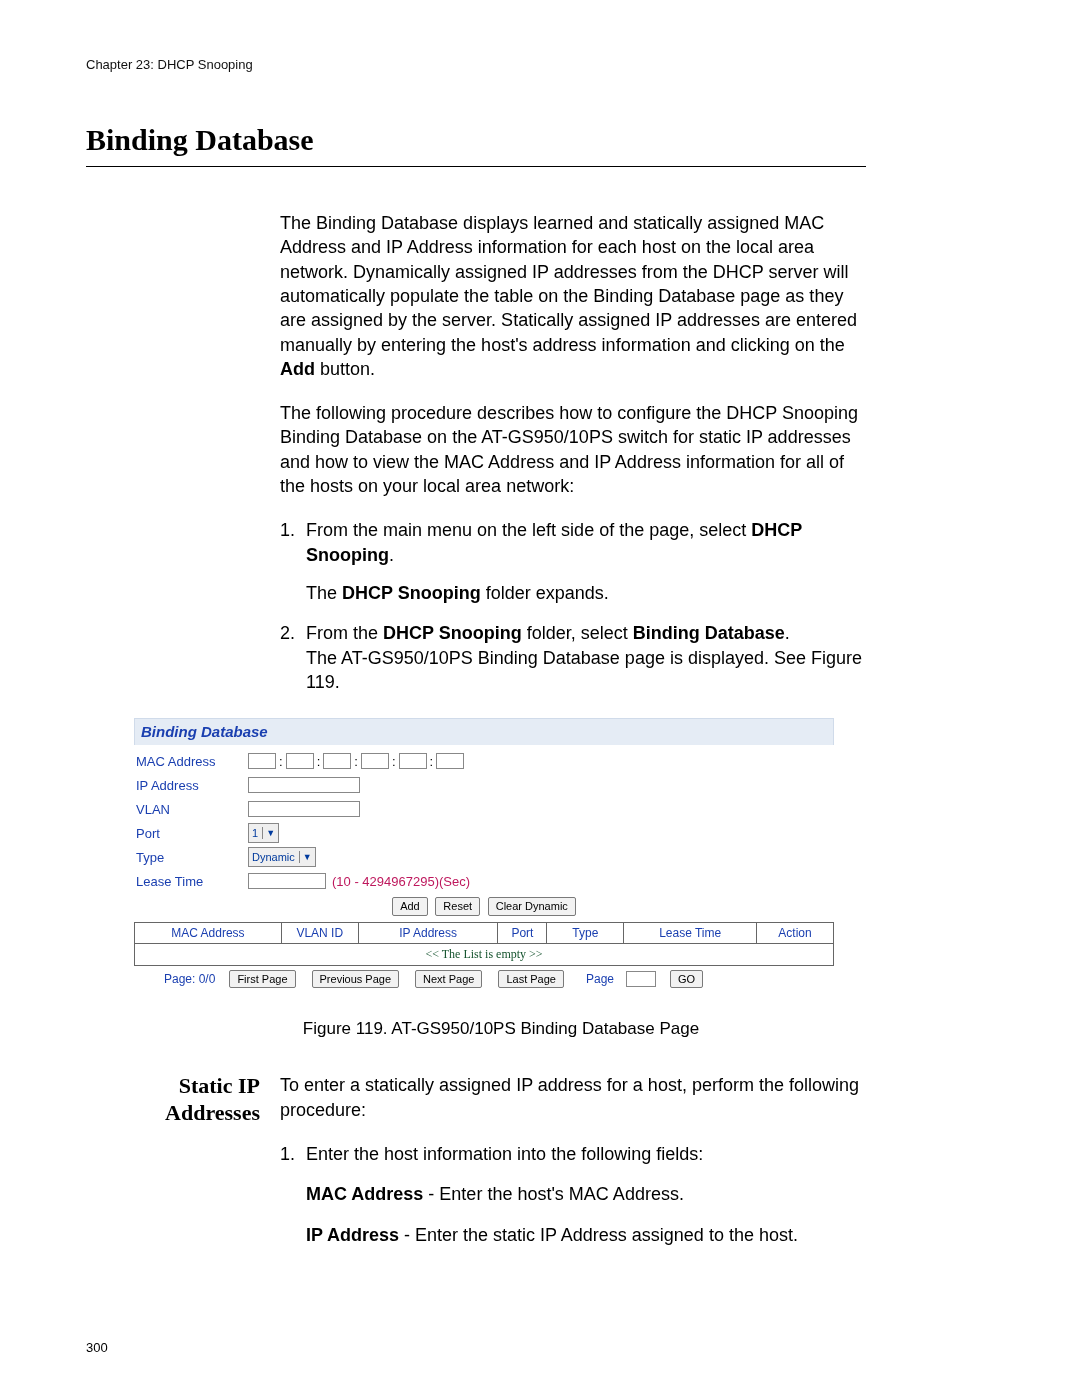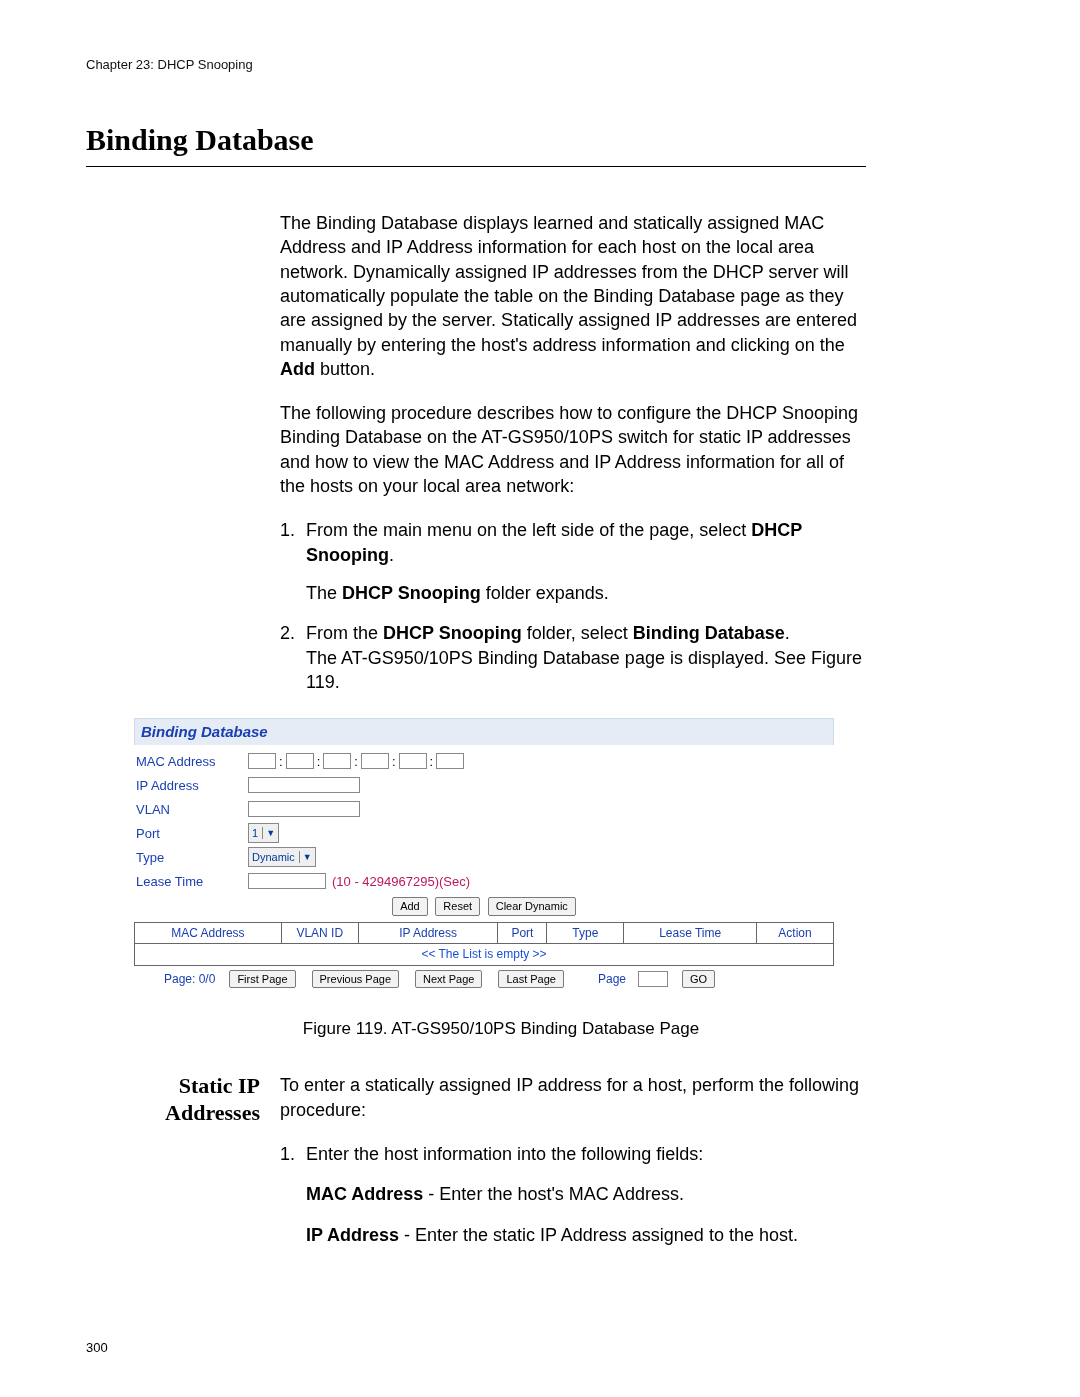--- a/index.html
+++ b/index.html
@@ -131,21 +131,22 @@
   }
   .fig-table th, .fig-table td {
     border: 1px solid #666;
     font-size: 12px;
     font-weight: normal;
     color: #1a3fb0;
     padding: 2px 4px;
     text-align: center;
   }
   .fig-table td.empty {
-    color: #1d4ed8;
+    color: #14532d;
+    font-family: Liberation Serif, serif;
   }
   .pager {
     display: flex;
     align-items: center;
     justify-content: flex-start;
     gap: 12px;
     margin-top: 4px;
     color: #1a3fb0;
     font-size: 12px;
     padding-left: 30px;
@@ -284,21 +285,21 @@
           <td colspan="7" class="empty">&lt;&lt; The List is empty &gt;&gt;</td>
         </tr>
       </tbody>
         </table>
       <div class="pager">
         <span>Page: 0/0</span>
         <span class="btn">First Page</span>
         <span class="btn">Previous Page</span>
         <span class="btn">Next Page</span>
         <span class="btn">Last Page</span>
-        <span style="margin-left:20px">Page</span>
+        <span style="margin-left:8px">Page</span>
         <input class="inp page-inp" style="">
         <span class="btn">GO</span>
       </div>
     </div>
   </div>
 
   <div class="fig-caption">Figure 119. AT-GS950/10PS Binding Database Page</div>
 
   <div class="section2">
     <div class="sec2-label">

